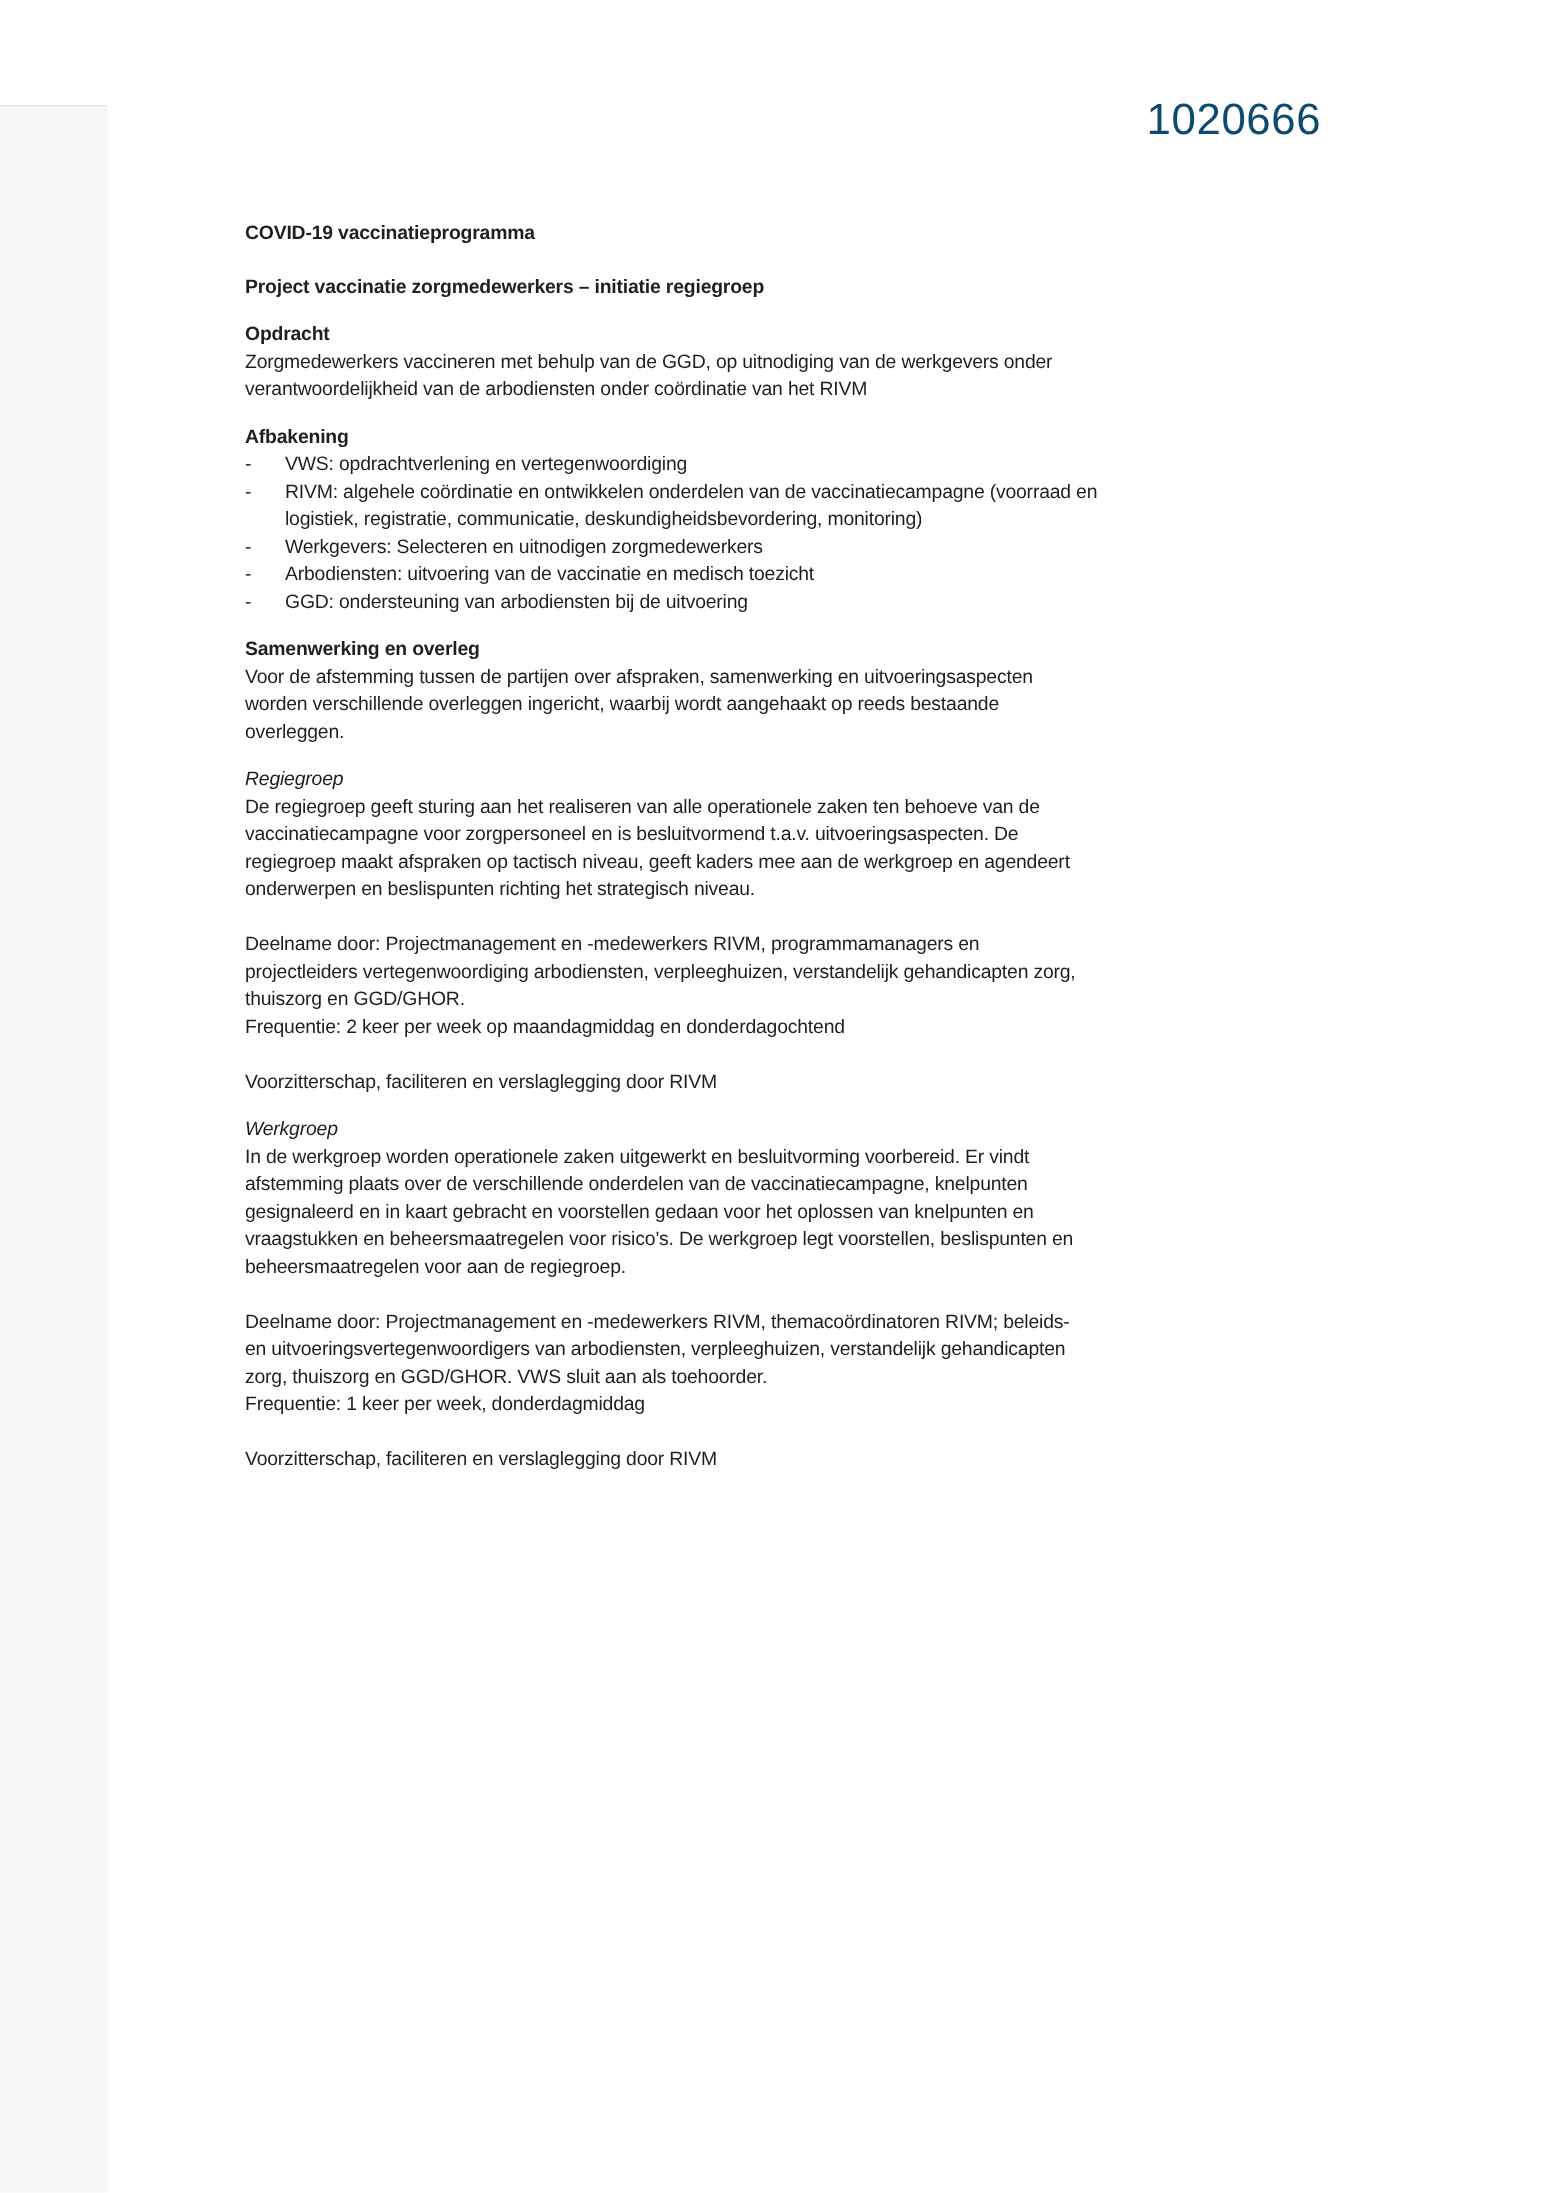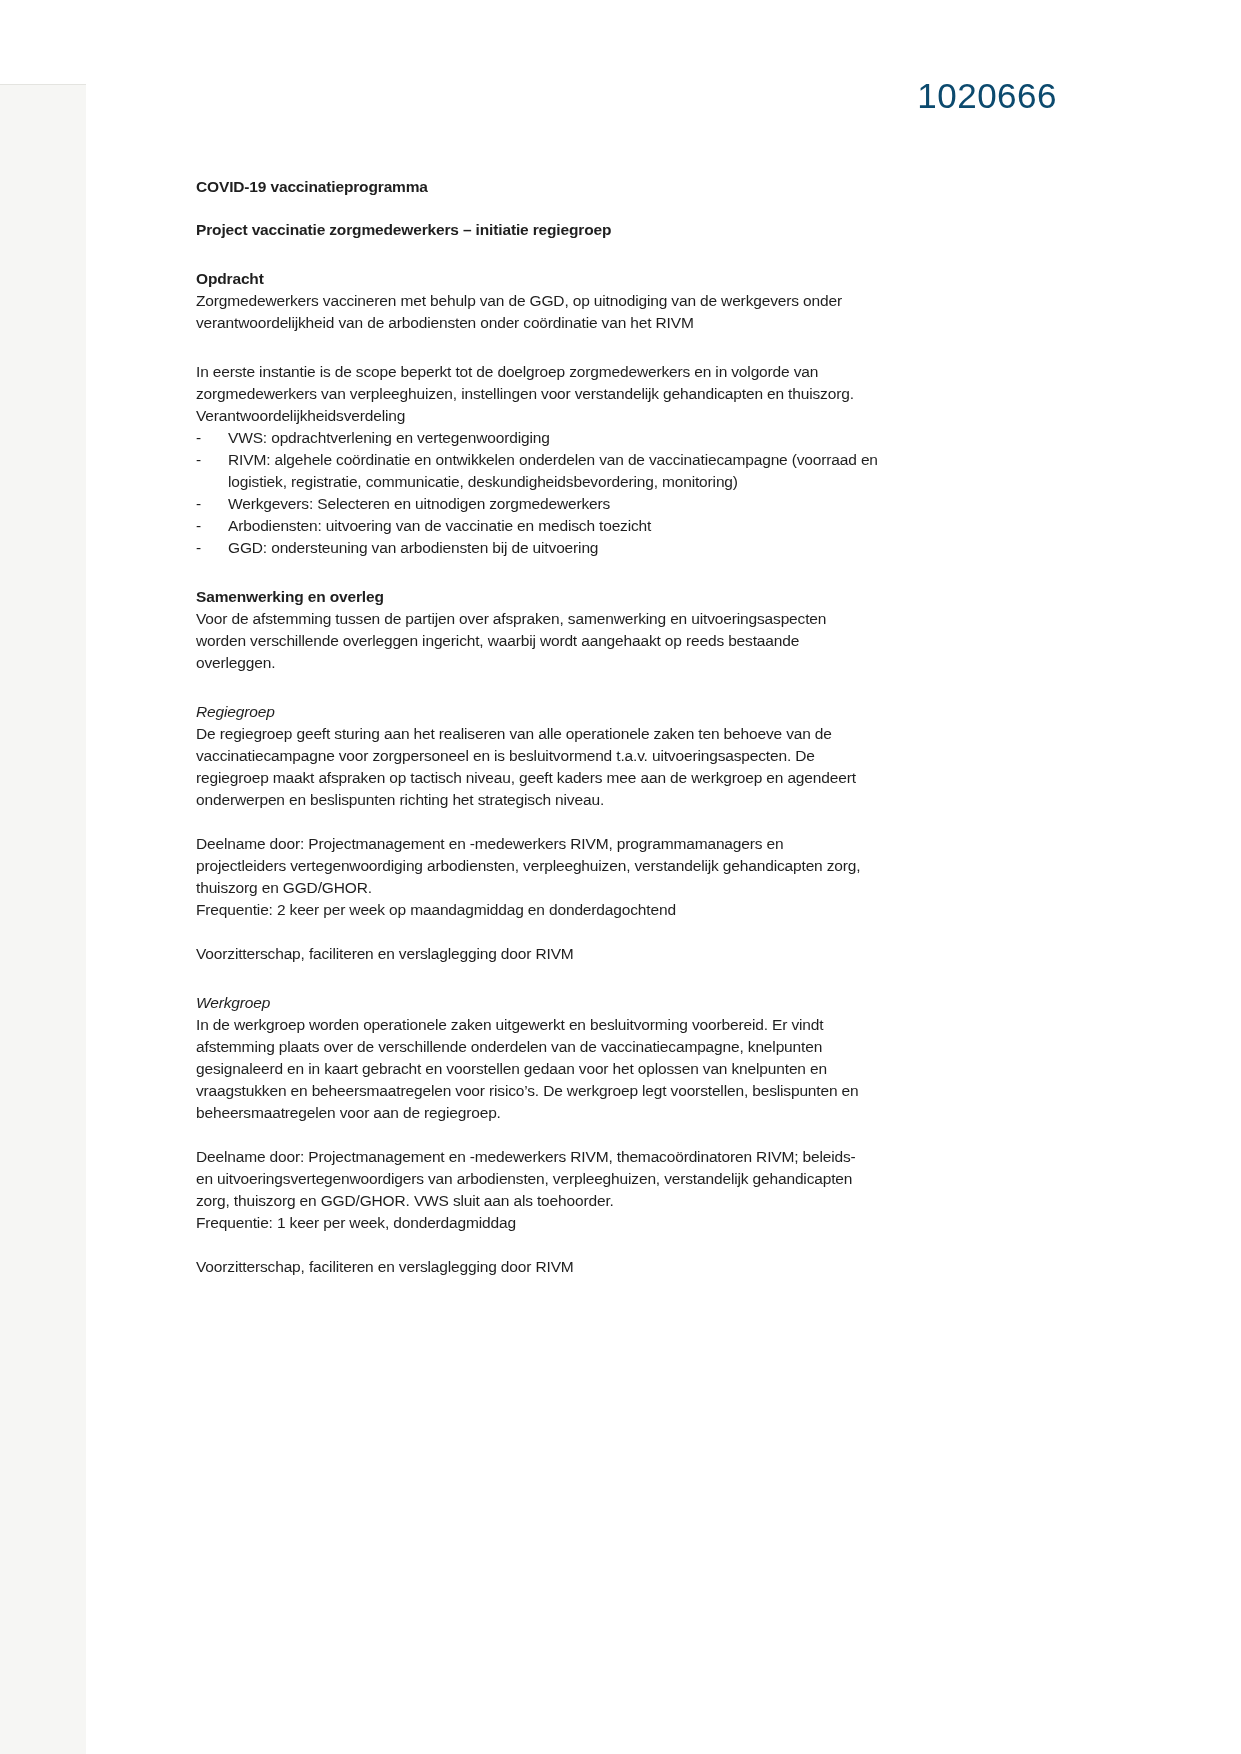--- a/index.html
+++ b/index.html
@@ -41,21 +41,21 @@
     font-size: 15.5px;
     line-height: 22px;
     letter-spacing: -0.15px;
   }
   .doc-title, .doc-subtitle {
     font-weight: bold;
     font-size: 15.5px;
     margin: 0;
   }
   .doc-subtitle { margin-top: 21px; }
-  .sec { margin-top: 27px; }
+  .sec { margin-top: 16px; }
   .sec-xl { }
   .h { font-weight: bold; }
   .h.it { font-weight: normal; font-style: italic; }
   .para { white-space: pre-line; }
   .gap { margin-top: 22px; }
   .bullet-row { display: flex; }
   .bullet-marker { flex: 0 0 32px; width: 32px; }
   .bullet-text { white-space: pre-line; flex: 1 1 auto; }
 </style>
 </head>
@@ -71,23 +71,21 @@
 
   <div class="doc-subtitle">Project vaccinatie zorgmedewerkers – initiatie regiegroep</div>
 
   <div class="sec">
     <div class="h">Opdracht</div>
     <div class="para">Zorgmedewerkers vaccineren met behulp van de GGD, op uitnodiging van de werkgevers onder
 verantwoordelijkheid van de arbodiensten onder coördinatie van het RIVM</div>
   </div>
 
   <div class="sec">
-    <div class="para">In eerste instantie is de scope beperkt tot de doelgroep zorgmedewerkers en in volgorde van
-zorgmedewerkers van verpleeghuizen, instellingen voor verstandelijk gehandicapten en thuiszorg.
-Verantwoordelijkheidsverdeling</div>
+    <div class="h">Afbakening</div>
     <div class="bullets">
       <div class="bullet-row">
         <span class="bullet-marker">-</span>
         <span class="bullet-text">VWS: opdrachtverlening en vertegenwoordiging</span>
       </div>
       <div class="bullet-row">
         <span class="bullet-marker">-</span>
         <span class="bullet-text">RIVM: algehele coördinatie en ontwikkelen onderdelen van de vaccinatiecampagne (voorraad en
 logistiek, registratie, communicatie, deskundigheidsbevordering, monitoring)</span>
       </div>

